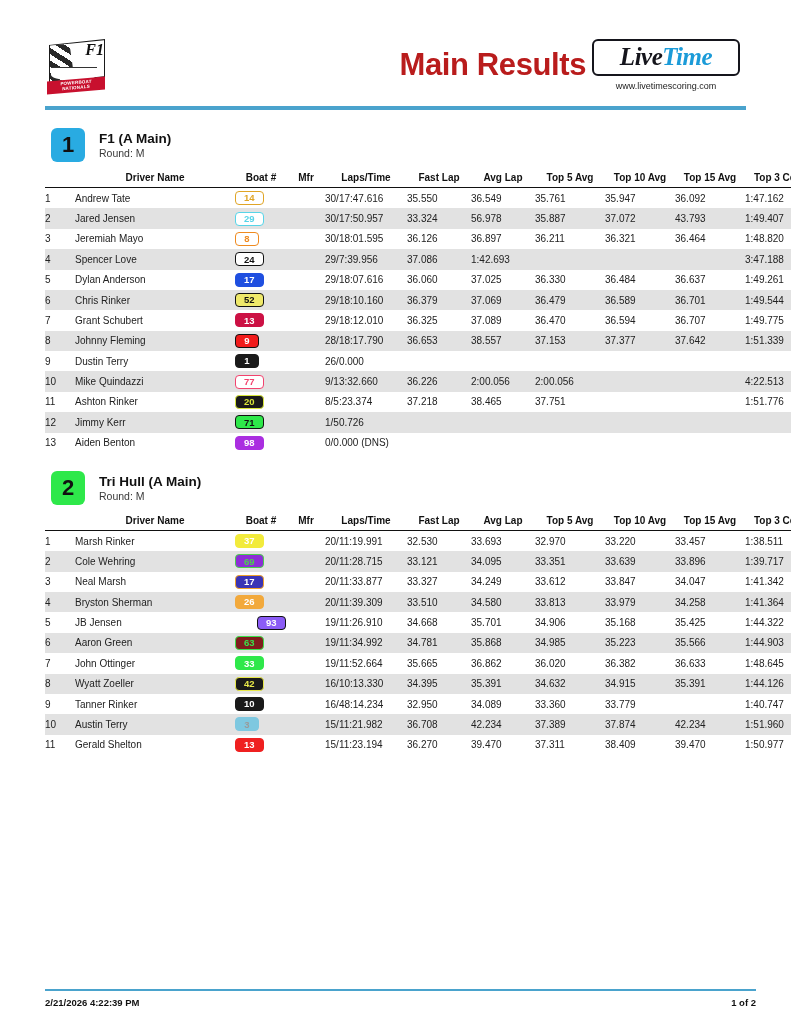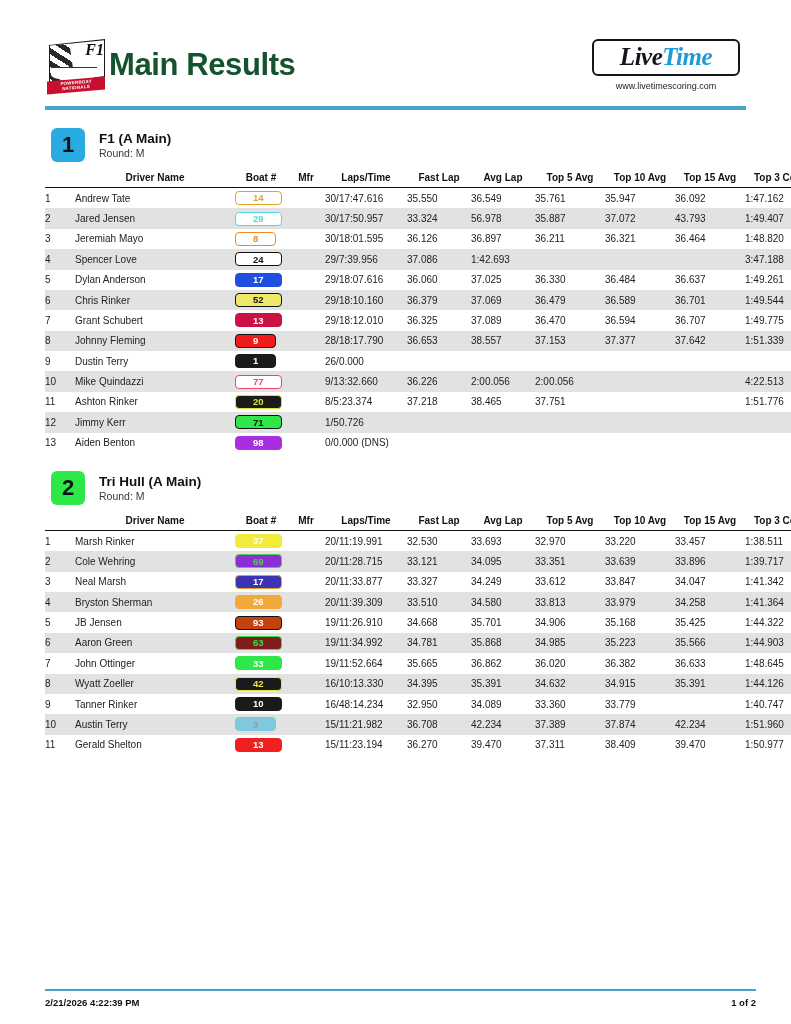--- a/index.html
+++ b/index.html
@@ -95,24 +95,24 @@
   .logo-left .f1-banner span {
     font: 700 4.5px "Liberation Sans", sans-serif;
     color: #ffffff;
     letter-spacing: .2px;
     line-height: 1;
     text-align: center;
   }
 
   .doc-title {
     flex: 1 1 auto;
-    text-align: left;
+    text-align: right;
     font: 700 31px "Liberation Sans", sans-serif;
     letter-spacing: -0.4px;
-    color: #14532d;
+    color: #b91c1c;
   }
 
   .logo-right {
     flex: 0 0 auto;
     width: 160px;
     text-align: center;
   }
   .lt-badge {
     display: inline-block;
     background: #ffffff;
@@ -209,21 +209,21 @@
   td.c-t10, th.c-t10 { width: 70px; }
   td.c-t15, th.c-t15 { width: 70px; }
   td.c-t3, th.c-t3 { width: 66px; }
 
   .badge {
     display: inline-flex;
     align-items: center;
     justify-content: center;
     min-width: 24px;
     height: 14px;
-    padding: 0 17px;
+    padding: 0 8px;
     border-radius: 4px;
     font: 700 9.5px "Liberation Sans", sans-serif;
     line-height: 1;
     box-sizing: border-box;
   }
 
   
   .doc-footer {
     position: absolute;
     left: 45px;
@@ -541,21 +541,21 @@
               <td class="c-fast">33.510</td>
               <td class="c-avg">34.580</td>
               <td class="c-t5">33.813</td>
               <td class="c-t10">33.979</td>
               <td class="c-t15">34.258</td>
               <td class="c-t3">1:41.364</td>
             </tr>
             <tr>
               <td class="c-pos">5</td>
               <td class="c-name">JB  Jensen</td>
-              <td class="c-boat"><span class="badge" style="background: #c2410c; color: rgb(255, 255, 255); border: 1.5px solid rgb(17, 17, 17);">93</span></td>
+              <td class="c-boat"><span class="badge" style="background: #8b5cf6; color: rgb(255, 255, 255); border: 1.5px solid rgb(17, 17, 17); margin-left: 22px;">93</span></td>
               <td class="c-mfr"></td>
               <td class="c-laps">19/11:26.910</td>
               <td class="c-fast">34.668</td>
               <td class="c-avg">35.701</td>
               <td class="c-t5">34.906</td>
               <td class="c-t10">35.168</td>
               <td class="c-t15">35.425</td>
               <td class="c-t3">1:44.322</td>
             </tr>
             <tr>

